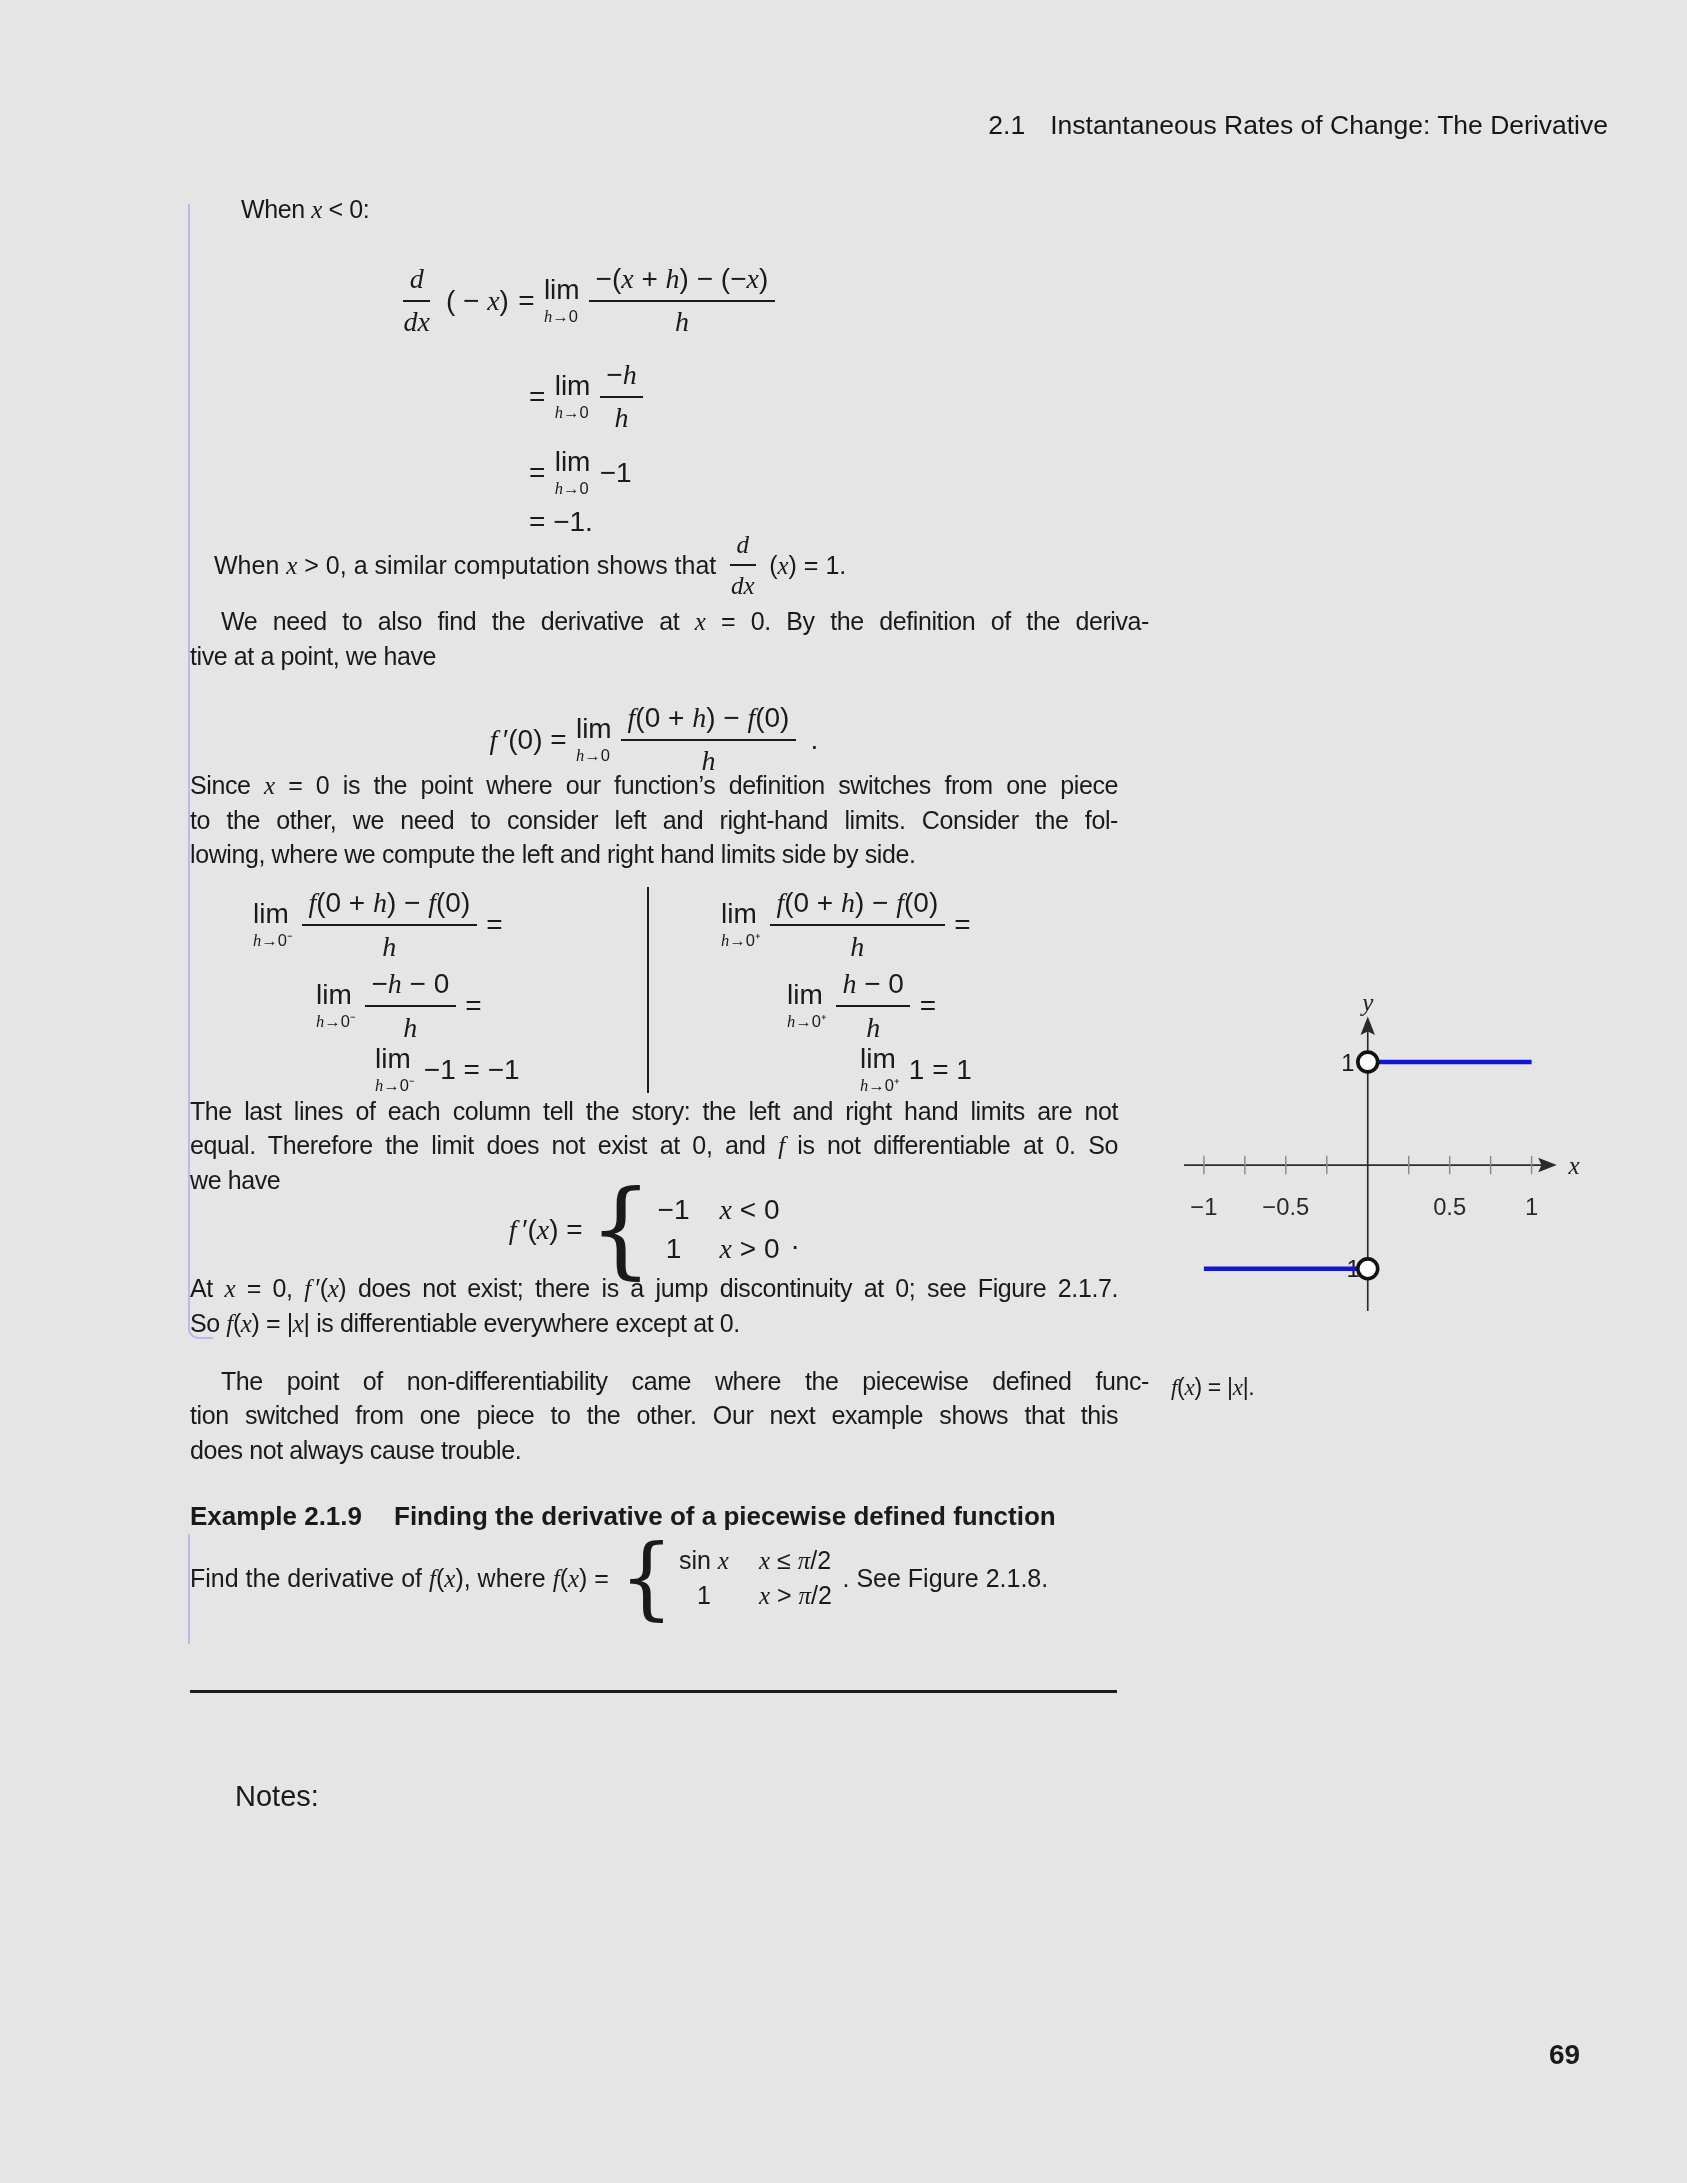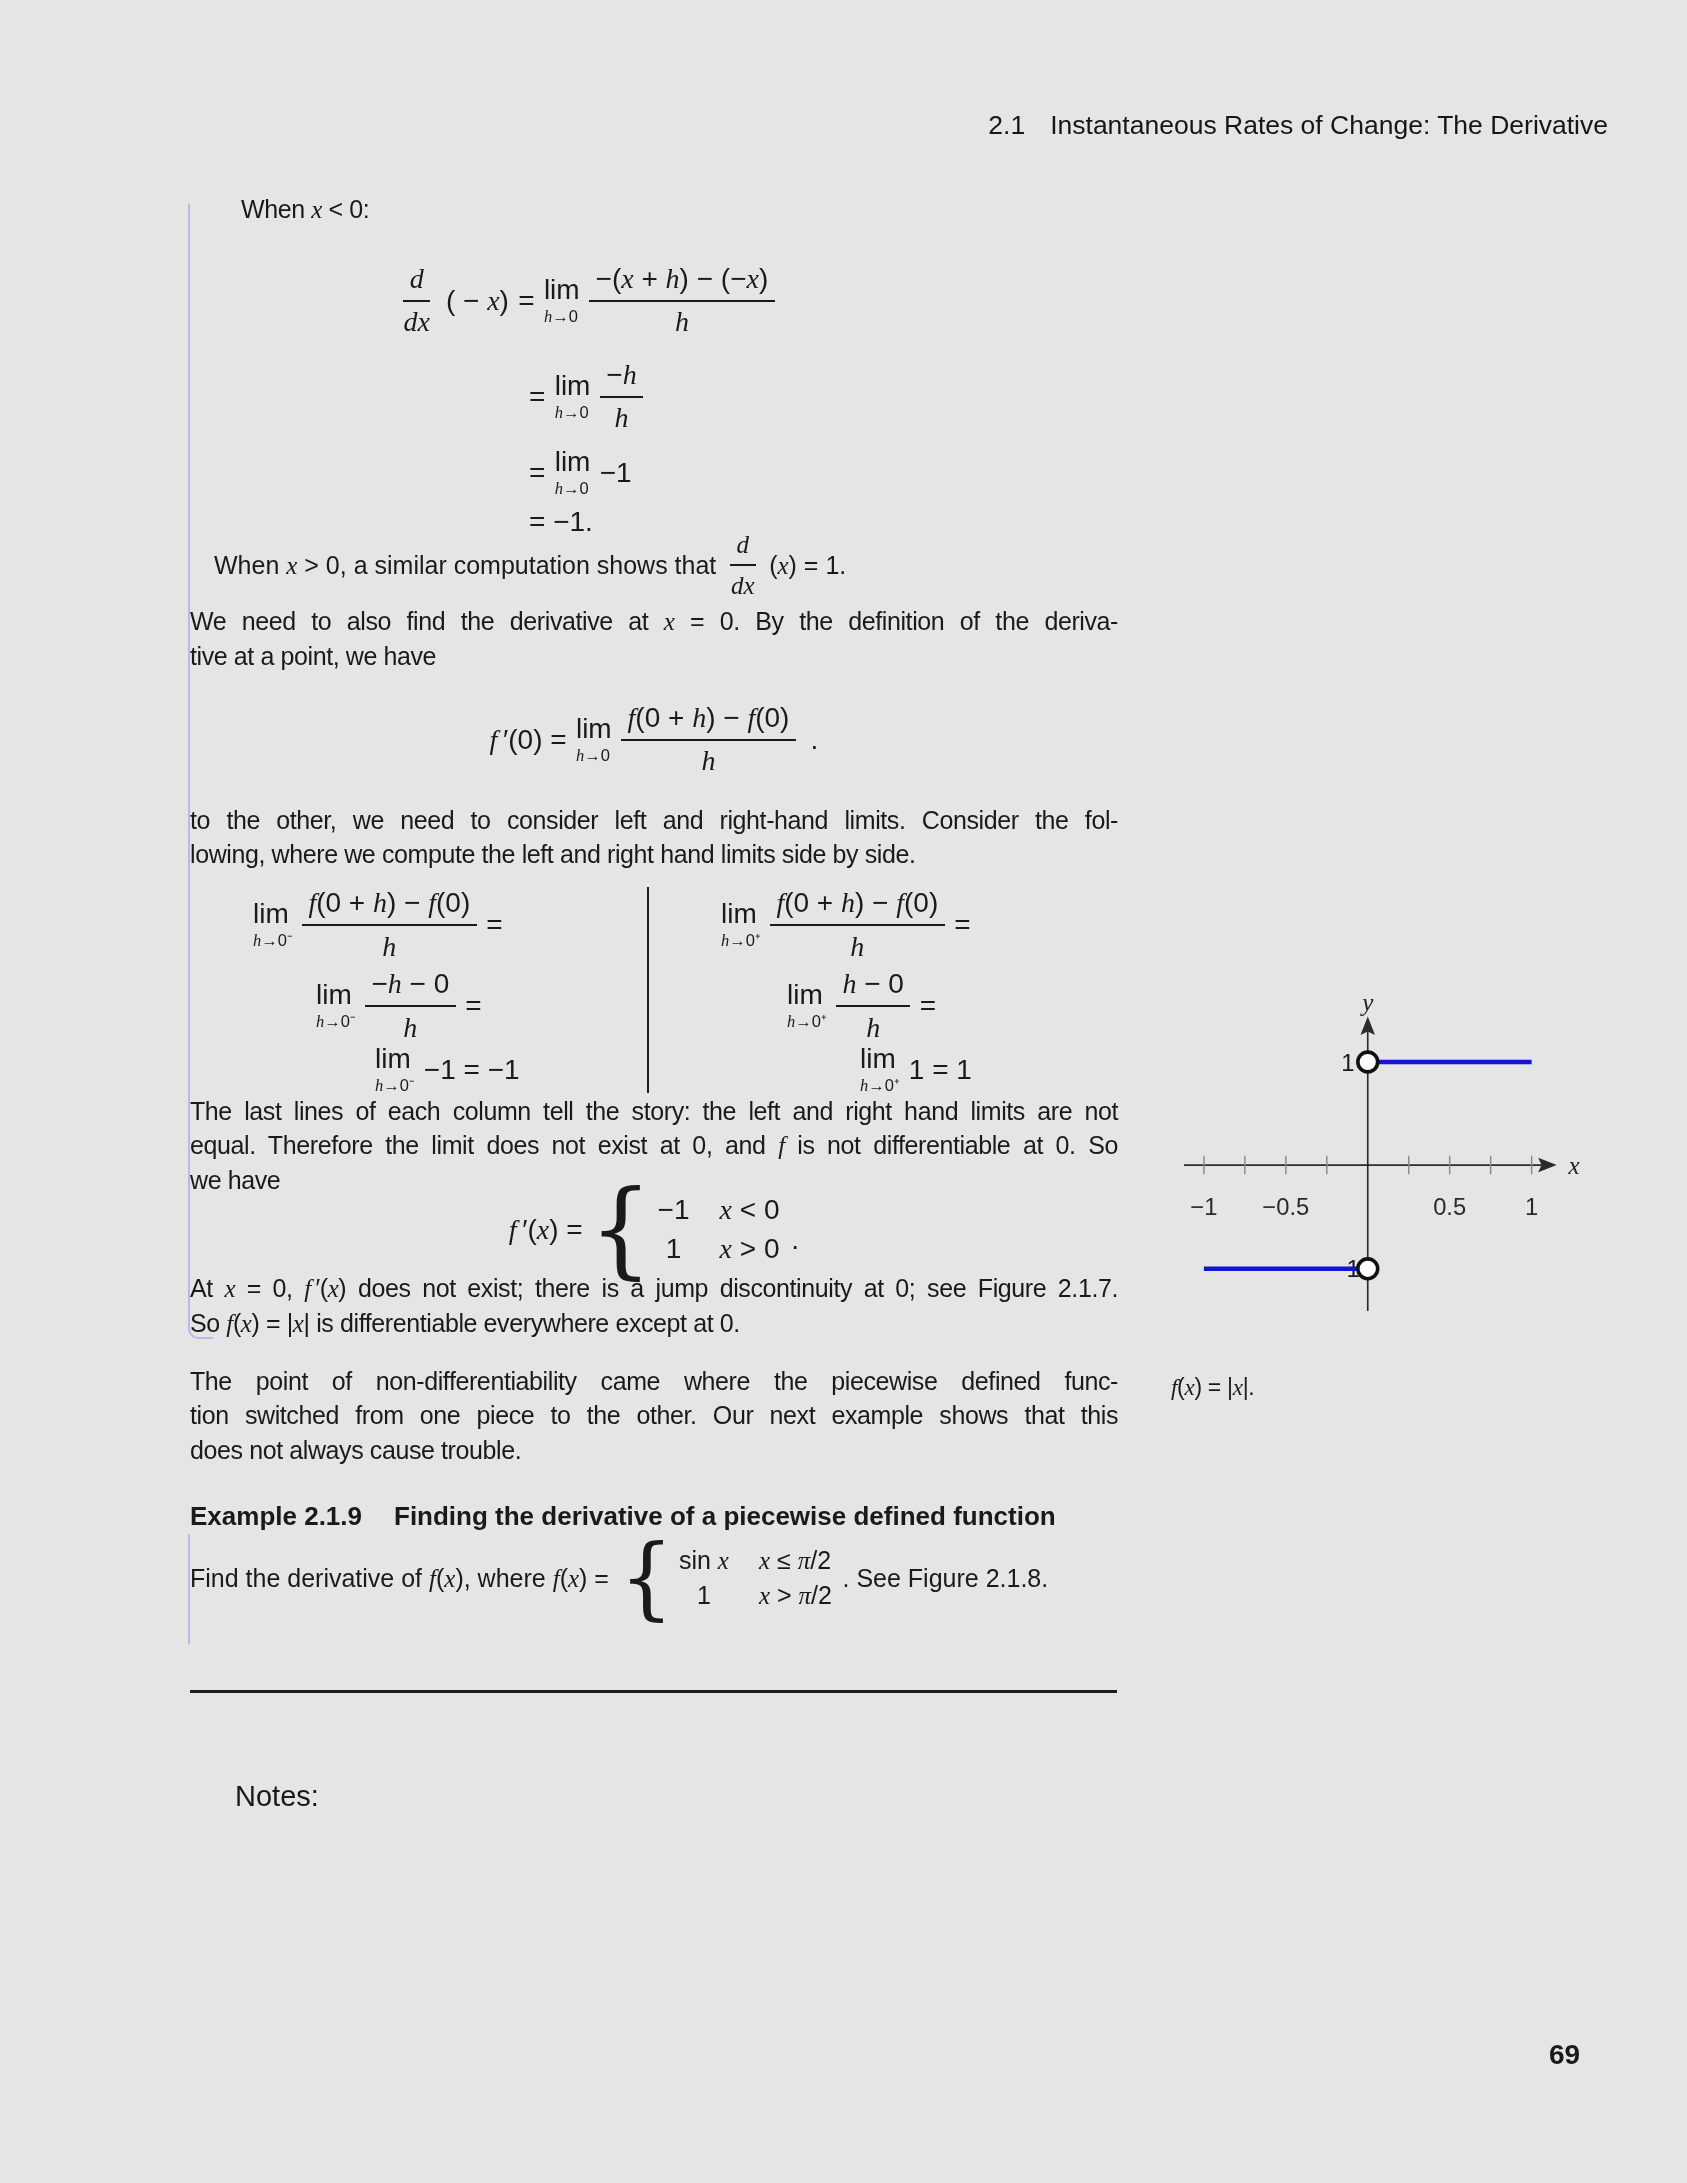--- a/index.html
+++ b/index.html
@@ -11,21 +11,21 @@
   .page{
     position:relative;width:1687px;height:2183px;background:#e5e5e5;
     font-family:"Liberation Sans",sans-serif;color:var(--ink);overflow:hidden;
   }
   i{font-family:"Liberation Serif",serif;font-style:italic;}
   
   .hdr{position:absolute;top:110px;right:79px;display:flex;gap:25px;font-size:26.5px;color:#161616;}
   
   .line{position:absolute;left:190px;width:928px;font-size:25px;letter-spacing:-0.4px;box-sizing:border-box;white-space:nowrap;}
   .just{text-align:justify;text-align-last:justify;white-space:normal;}
-  .ind{}
+  .ind{margin-left:31px;}
   
   .mrow{position:absolute;display:flex;align-items:center;gap:9.3px;font-size:28px;}
   .frac{display:inline-flex;flex-direction:column;align-items:center;line-height:1.15;}
   .frac .num{padding:0 6.6px 4.6px;border-bottom:2px solid currentColor;text-align:center;}
   .frac .den{padding:4.6px 6.6px 0;text-align:center;}
   .lim{display:inline-flex;flex-direction:column;align-items:flex-start;line-height:1;}
   .lim .s{font-size:16.5px;margin-top:4px;}
   .cases{display:inline-flex;align-items:center;}
   .brace{font-family:"DejaVu Serif",serif;font-weight:200;font-size:99px;line-height:0.85;transform:scaleY(1.05);margin-right:5.3px;}
   .cgrid{display:grid;grid-template-columns:auto auto;column-gap:30px;row-gap:6.6px;}
@@ -131,20 +131,21 @@
       <span>lim</span>
       <span class="s"><i>h</i>→0</span>
     </span>
     <span class="frac">
       <span class="num"><i>f</i>(0 + <i>h</i>) − <i>f</i>(0)</span>
       <span class="den"><i>h</i></span>
     </span>
     <span class="tail-mid">.</span>
   </div>
 
+  <div class="line just" style="top:771px;">Since <i>x</i> = 0 is the point where our function’s definition switches from one piece</div>
   <div class="line just" style="top:806px;">to the other, we need to consider left and right-hand limits. Consider the fol-</div>
   <div class="line" style="top:840px;">lowing, where we compute the left and right hand limits side by side.</div>
 
   <div class="twocol">
     <div class="col colL">
       <div class="mrow" style="left:63px;top:0;height:76px;">
         <span class="lim">
             <span>lim</span>
             <span class="s"><i>h</i>→0⁻</span>
           </span>

